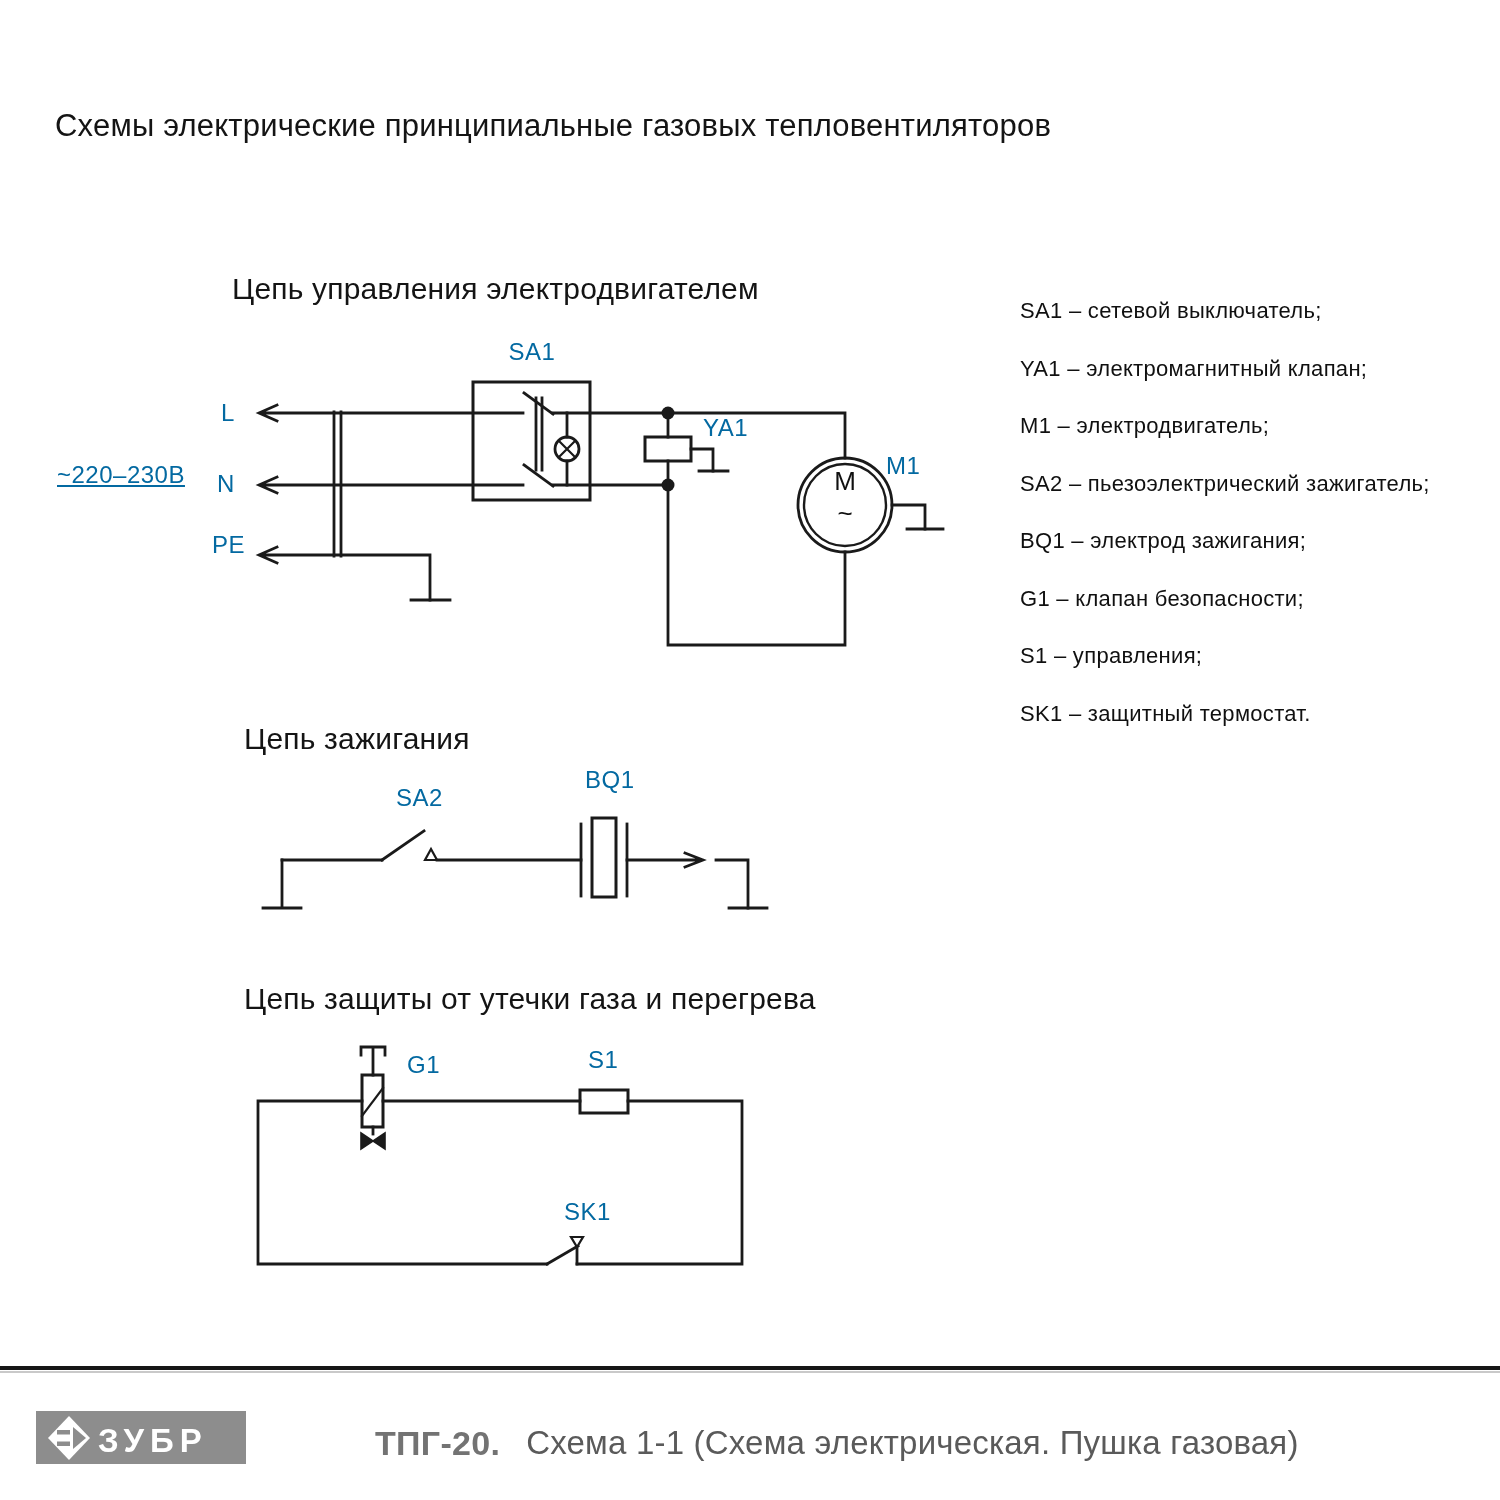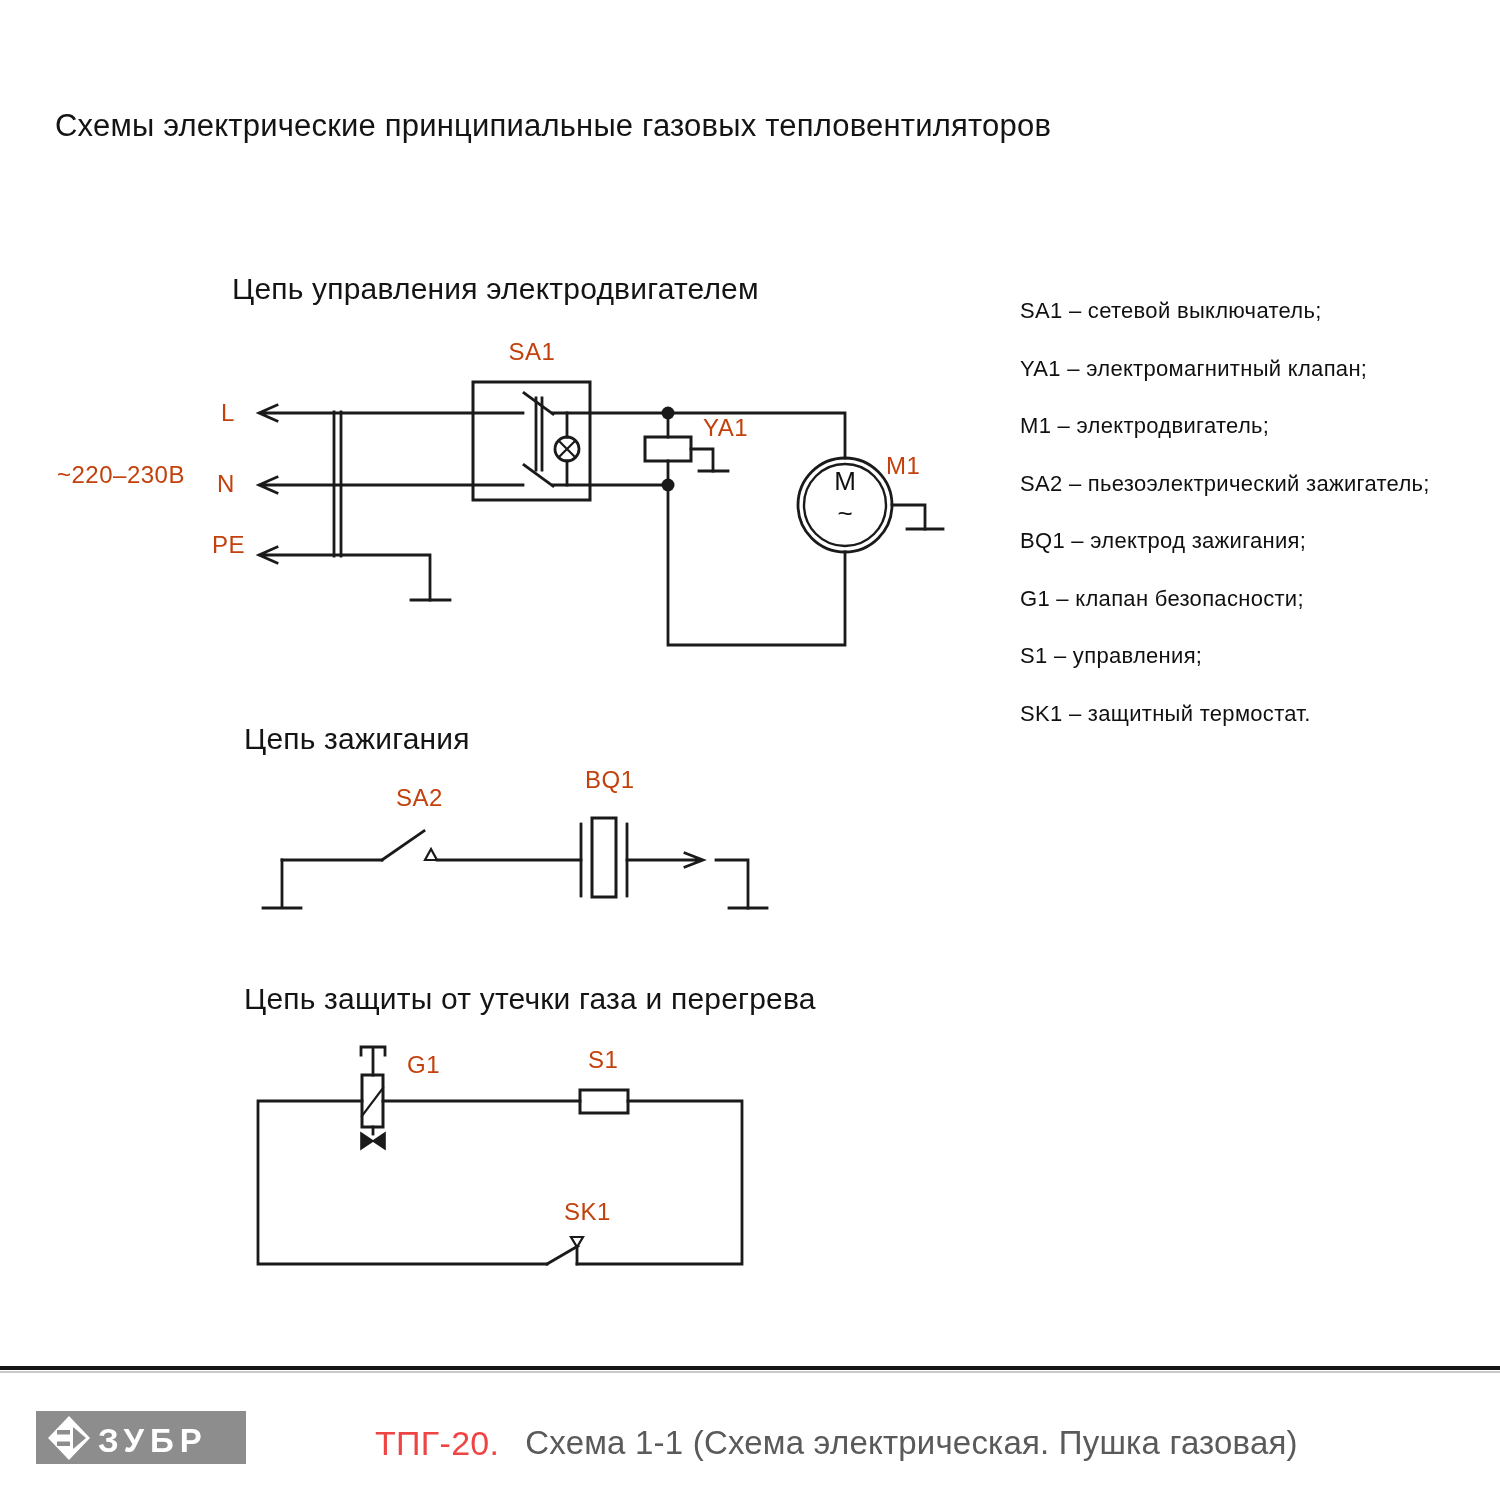--- a/index.html
+++ b/index.html
@@ -3,46 +3,46 @@
 <meta charset="utf-8">
 <style>
   html,body{margin:0;padding:0;}
   body{
     width:1500px;height:1500px;position:relative;background:#ffffff;
     font-family:"Liberation Sans",sans-serif;color:#141414;overflow:hidden;
   }
   .abs{position:absolute;white-space:nowrap;}
   .doc-title{font-size:31px;letter-spacing:0.2px;}
   .section-heading{font-size:30px;letter-spacing:0.2px;}
-  .lbl{font-size:24px;letter-spacing:0.5px;color:#c2410c;}
+  .lbl{font-size:24px;letter-spacing:0.5px;color:#0369a1;}
   .lbl-center{transform:translateX(-50%);}
   .legend{position:absolute;left:1020px;top:300px;}
   .legend-item{font-size:22px;line-height:22px;margin-bottom:35.5px;letter-spacing:0.3px;color:#101010;}
   svg.linework{position:absolute;left:0;top:0;pointer-events:none;}
   .sep-dark{position:absolute;left:0;top:1366px;width:1500px;height:4px;background:#161616;}
   .sep-light{position:absolute;left:0;top:1371px;width:1500px;height:2px;background:#c9c9c9;}
   .logo-box{position:absolute;left:36px;top:1411px;width:210px;height:53px;background:#8d8d8d;}
   .logo-svg{position:absolute;left:0;top:0;}
   .brand-text{position:absolute;left:62px;top:11px;font-size:33px;font-weight:bold;
     letter-spacing:6px;color:#ffffff;}
   .footer-line{position:absolute;left:375px;top:1421px;height:44px;display:flex;align-items:center;}
-  .footer-model{font-size:34px;font-weight:normal;color:#ef4444;letter-spacing:0.3px;}
+  .footer-model{font-size:34px;font-weight:bold;color:#737373;letter-spacing:0.3px;}
   .footer-desc{font-size:33px;color:#5a5a5a;margin-left:26px;letter-spacing:0.2px;}
   .motor-letter{font-size:26px;color:#101010;}
 </style>
 </head>
 <body>
 
 <div class="abs doc-title" style="left:55px;top:108px;">Схемы электрические принципиальные газовых тепловентиляторов</div>
 
 <div class="abs section-heading" style="left:232px;top:272px;">Цепь управления электродвигателем</div>
 <div class="abs section-heading" style="left:244px;top:722px;">Цепь зажигания</div>
 <div class="abs section-heading" style="left:244px;top:982px;">Цепь защиты от утечки газа и перегрева</div>
 
-<div class="abs lbl" style="left:57px;top:461px;">~220–230В</div>
+<div class="abs lbl" style="left:57px;top:461px;text-decoration:underline;">~220–230В</div>
 <div class="abs lbl" style="left:221px;top:399px;">L</div>
 <div class="abs lbl" style="left:217px;top:470px;">N</div>
 <div class="abs lbl" style="left:212px;top:531px;">PE</div>
 <div class="abs lbl lbl-center" style="left:532px;top:338px;">SA1</div>
 <div class="abs lbl" style="left:703px;top:414px;">YA1</div>
 <div class="abs lbl" style="left:886px;top:452px;">M1</div>
 <div class="abs motor-letter lbl-center" style="left:845px;top:466px;">M</div>
 <div class="abs motor-letter lbl-center" style="left:845px;top:498px;">~</div>
 
 <div class="abs lbl" style="left:396px;top:784px;">SA2</div>

